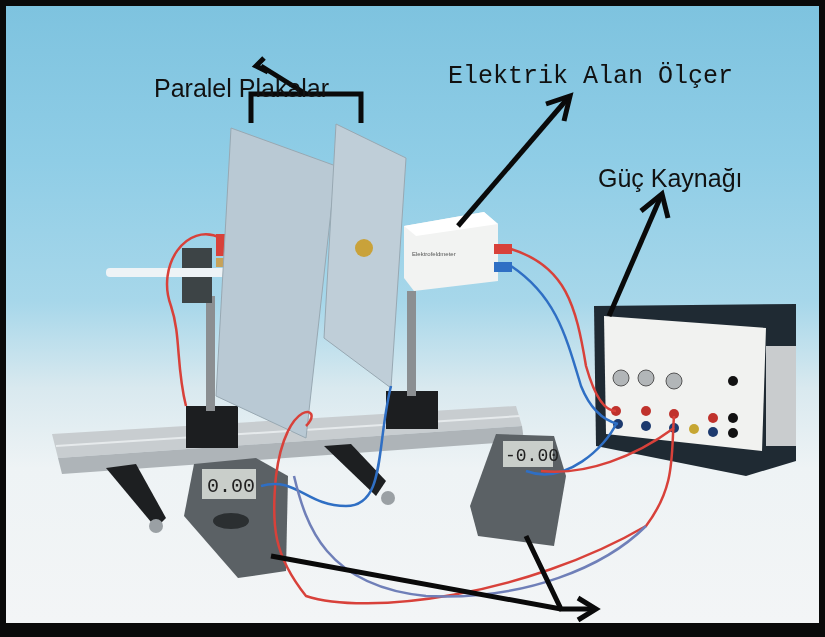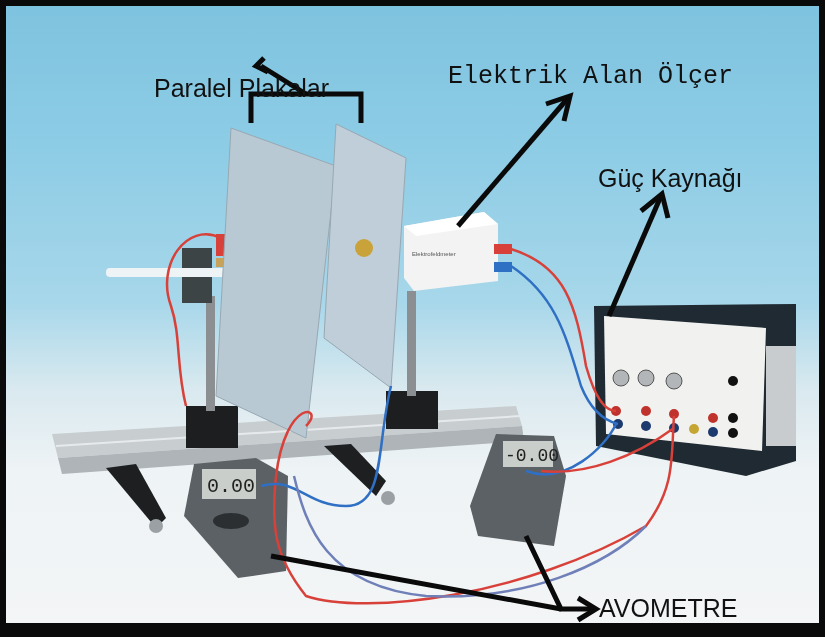--- a/index.html
+++ b/index.html
@@ -108,14 +108,13 @@
       <path d="M635,205 L656,188 L662,212"></path>
       <path d="M265,550 L555,603"></path>
       <path d="M520,530 L555,603 L590,603"></path>
       <path d="M572,592 L590,603 L572,614"></path>
     </g>
   </svg>
 
   <span class="label" style="left:148px;top:20px;margin-top:48px;">Paralel Plakalar</span>
   <span class="label" style="left:442px;top:56px;font-family:Liberation Mono, monospace;">Elektrik Alan Ölçer</span>
   <span class="label" style="left:592px;top:158px;">Güç Kaynağı</span>
-  <span class="label" style="left:593px;top:588px;">AVOMETRE</span>
 </div>
 
 </body></html>

